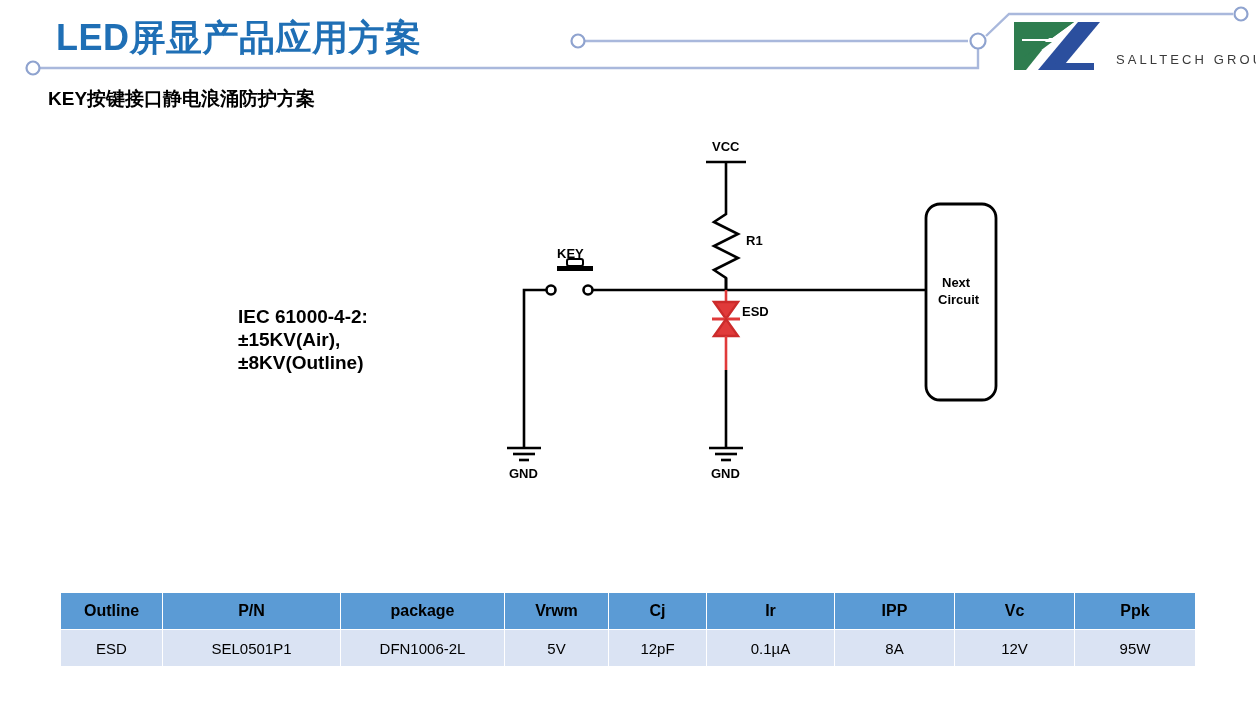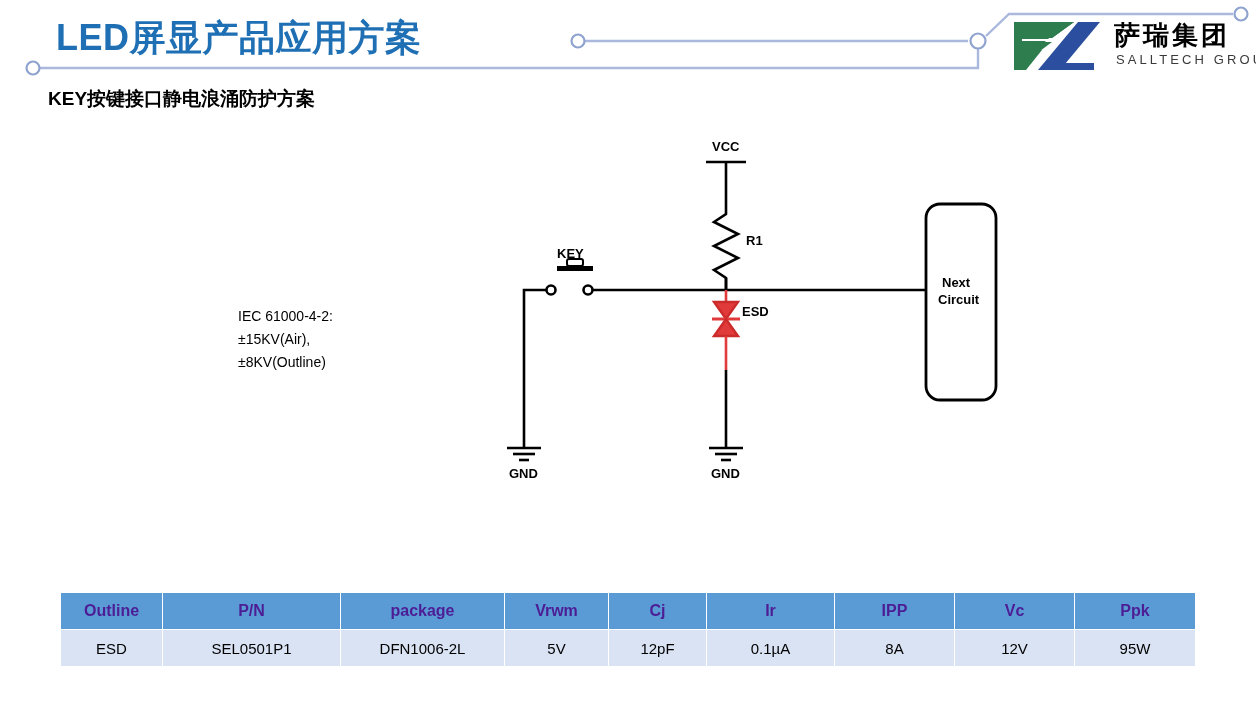--- a/index.html
+++ b/index.html
@@ -120,38 +120,39 @@
     stroke: #000;
     stroke-width: 2.6;
     fill: #ffffff;
   }
 
   
   #iec-note {
     position: absolute;
     left: 238px;
     top: 305px;
-    font-size: 14px;
+    font-size: 19px;
     line-height: 23px;
     color: #000;
     white-space: nowrap;
+    font-weight: bold;
   }
 
   
   #spec-table {
     position: absolute;
     left: 60px;
     top: 592px;
     width: 1135px;
     border-collapse: collapse;
     table-layout: fixed;
   }
   #spec-table th {
     background: #5B9BD5;
-    color: #4c1d95;
+    color: #000000;
     font-size: 16px;
     font-weight: bold;
     height: 36px;
     text-align: center;
     border: 1.5px solid #ffffff;
     padding: 0;
   }
   #spec-table td {
     background: #DAE3F3;
     color: #000000;
@@ -185,21 +186,20 @@
 
     <polygon points="2,2 62,2 40,18 10,18 10,22 40,22 16,40 2,40 18,27 2,27" fill="#2E7D4F"></polygon>
     <polygon points="2,2 62,2 40,18 10,18" fill="#2E7D4F"></polygon>
     <polygon points="2,30 30,30 14,50 2,50" fill="#2E7D4F"></polygon>
     <polygon points="2,2 60,2 36,19 2,19" fill="#2E7D4F"></polygon>
     <polygon points="2,21 34,21 12,37 2,37" fill="#2E7D4F"></polygon>
 
     <polygon points="66,2 88,2 48,50 26,50" fill="#2B4F9E"></polygon>
     <polygon points="44,43 82,43 82,50 38,50" fill="#2B4F9E"></polygon>
   </svg>
-  <div id="logo-cn">萨瑞集团</div>
   <div id="logo-en">SALLTECH GROUP</div>
 </div>
 
 <div id="sub-title">KEY按键接口静电浪涌防护方案</div>
 
 <div id="iec-note">
   <div>IEC 61000-4-2:</div>
   <div>±15KV(Air),</div>
   <div>±8KV(Outline)</div>
 </div>

